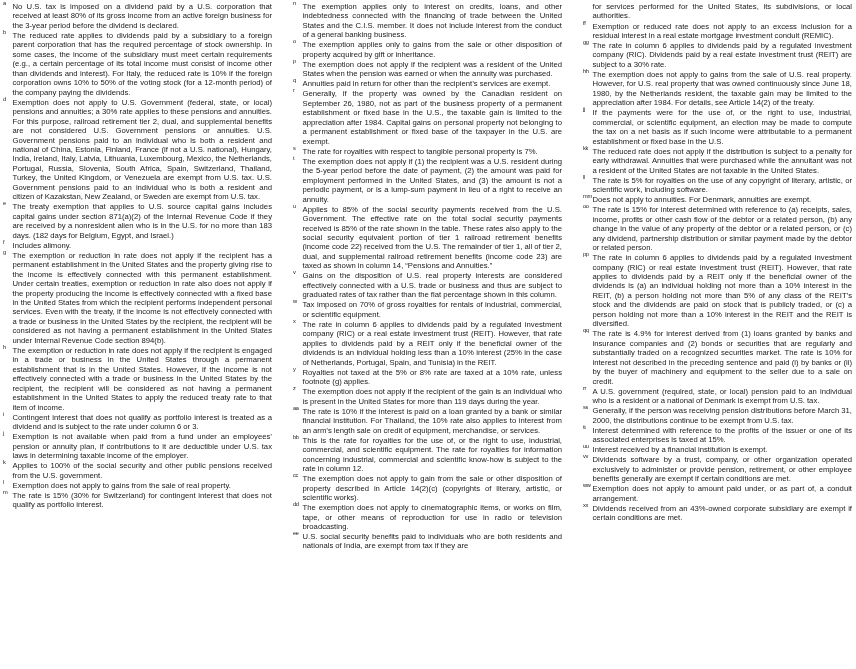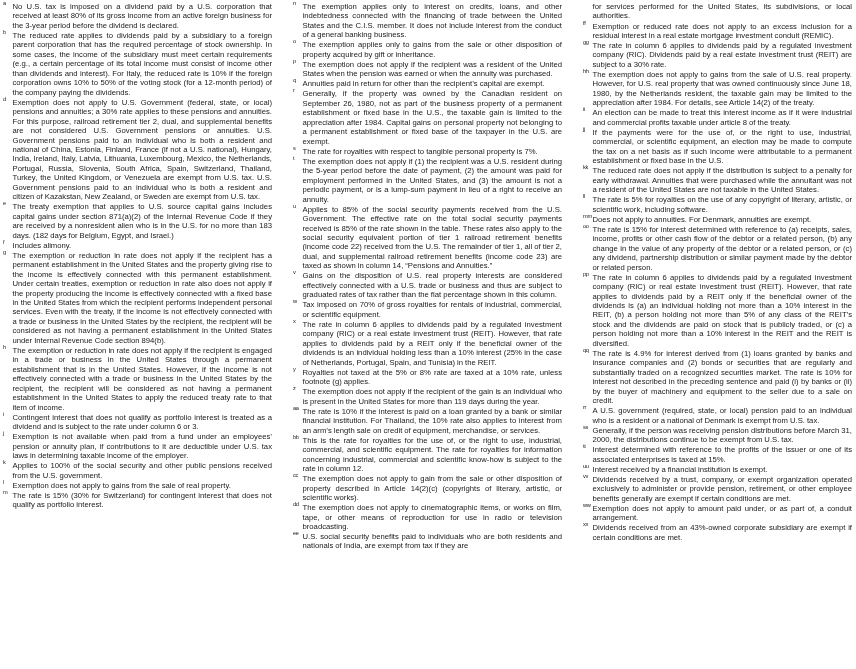--- a/index.html
+++ b/index.html
@@ -48,50 +48,49 @@
       <div class="fn"><span class="fn-marker">i</span><span class="fn-text">Contingent interest that does not qualify as portfolio interest is treated as a dividend and is subject to the rate under column 6 or 3.</span></div>
       <div class="fn"><span class="fn-marker">j</span><span class="fn-text">Exemption is not available when paid from a fund under an employees’ pension or annuity plan, if contributions to it are deductible under U.S. tax laws in determining taxable income of the employer.</span></div>
       <div class="fn"><span class="fn-marker">k</span><span class="fn-text">Applies to 100% of the social security and other public pensions received from the U.S. government.</span></div>
       <div class="fn"><span class="fn-marker">l</span><span class="fn-text">Exemption does not apply to gains from the sale of real property.</span></div>
       <div class="fn"><span class="fn-marker">m</span><span class="fn-text">The rate is 15% (30% for Switzerland) for contingent interest that does not qualify as portfolio interest.</span></div>
     </div>
   <div class="col">
       <div class="fn"><span class="fn-marker">n</span><span class="fn-text">The exemption applies only to interest on credits, loans, and other indebtedness connected with the financing of trade between the United States and the C.I.S. member. It does not include interest from the conduct of a general banking business.</span></div>
       <div class="fn"><span class="fn-marker">o</span><span class="fn-text">The exemption applies only to gains from the sale or other disposition of property acquired by gift or inheritance.</span></div>
       <div class="fn"><span class="fn-marker">p</span><span class="fn-text">The exemption does not apply if the recipient was a resident of the United States when the pension was earned or when the annuity was purchased.</span></div>
-      <div class="fn"><span class="fn-marker">q</span><span class="fn-text">Annuities paid in return for other than the recipient’s capital are exempt.</span></div>
+      <div class="fn"><span class="fn-marker">q</span><span class="fn-text">Annuities paid in return for other than the recipient’s services are exempt.</span></div>
       <div class="fn"><span class="fn-marker">r</span><span class="fn-text">Generally, if the property was owned by the Canadian resident on September 26, 1980, not as part of the business property of a permanent establishment or fixed base in the U.S., the taxable gain is limited to the appreciation after 1984. Capital gains on personal property not belonging to a permanent establishment or fixed base of the taxpayer in the U.S. are exempt.</span></div>
       <div class="fn"><span class="fn-marker">s</span><span class="fn-text">The rate for royalties with respect to tangible personal property is 7%.</span></div>
       <div class="fn"><span class="fn-marker">t</span><span class="fn-text">The exemption does not apply if (1) the recipient was a U.S. resident during the 5-year period before the date of payment, (2) the amount was paid for employment performed in the United States, and (3) the amount is not a periodic payment, or is a lump-sum payment in lieu of a right to receive an annuity.</span></div>
       <div class="fn"><span class="fn-marker">u</span><span class="fn-text">Applies to 85% of the social security payments received from the U.S. Government. The effective rate on the total social security payments received is 85% of the rate shown in the table. These rates also apply to the social security equivalent portion of tier 1 railroad retirement benefits (income code 22) received from the U.S. The remainder of tier 1, all of tier 2, dual, and supplemental railroad retirement benefits (income code 23) are taxed as shown in column 14, “Pensions and Annuities.”</span></div>
       <div class="fn"><span class="fn-marker">v</span><span class="fn-text">Gains on the disposition of U.S. real property interests are considered effectively connected with a U.S. trade or business and thus are subject to graduated rates of tax rather than the flat percentage shown in this column.</span></div>
       <div class="fn"><span class="fn-marker">w</span><span class="fn-text">Tax imposed on 70% of gross royalties for rentals of industrial, commercial, or scientific equipment.</span></div>
       <div class="fn"><span class="fn-marker">x</span><span class="fn-text">The rate in column 6 applies to dividends paid by a regulated investment company (RIC) or a real estate investment trust (REIT). However, that rate applies to dividends paid by a REIT only if the beneficial owner of the dividends is an individual holding less than a 10% interest (25% in the case of Netherlands, Portugal, Spain, and Tunisia) in the REIT.</span></div>
       <div class="fn"><span class="fn-marker">y</span><span class="fn-text">Royalties not taxed at the 5% or 8% rate are taxed at a 10% rate, unless footnote (g) applies.</span></div>
       <div class="fn"><span class="fn-marker">z</span><span class="fn-text">The exemption does not apply if the recipient of the gain is an individual who is present in the United States for more than 119 days during the year.</span></div>
       <div class="fn"><span class="fn-marker">aa</span><span class="fn-text">The rate is 10% if the interest is paid on a loan granted by a bank or similar financial institution. For Thailand, the 10% rate also applies to interest from an arm’s length sale on credit of equipment, merchandise, or services.</span></div>
       <div class="fn"><span class="fn-marker">bb</span><span class="fn-text">This is the rate for royalties for the use of, or the right to use, industrial, commercial, and scientific equipment. The rate for royalties for information concerning industrial, commercial and scientific know-how is subject to the rate in column 12.</span></div>
       <div class="fn"><span class="fn-marker">cc</span><span class="fn-text">The exemption does not apply to gain from the sale or other disposition of property described in Article 14(2)(c) (copyrights of literary, artistic, or scientific works).</span></div>
       <div class="fn"><span class="fn-marker">dd</span><span class="fn-text">The exemption does not apply to cinematographic items, or works on film, tape, or other means of reproduction for use in radio or television broadcasting.</span></div>
       <div class="fn"><span class="fn-marker">ee</span><span class="fn-text">U.S. social security benefits paid to individuals who are both residents and nationals of India, are exempt from tax if they are</span></div>
     </div>
   <div class="col">
       <div class="fn"><span class="fn-marker"></span><span class="fn-text">for services performed for the United States, its subdivisions, or local authorities.</span></div>
       <div class="fn"><span class="fn-marker">ff</span><span class="fn-text">Exemption or reduced rate does not apply to an excess inclusion for a residual interest in a real estate mortgage investment conduit (REMIC).</span></div>
       <div class="fn"><span class="fn-marker">gg</span><span class="fn-text">The rate in column 6 applies to dividends paid by a regulated investment company (RIC). Dividends paid by a real estate investment trust (REIT) are subject to a 30% rate.</span></div>
       <div class="fn"><span class="fn-marker">hh</span><span class="fn-text">The exemption does not apply to gains from the sale of U.S. real property. However, for U.S. real property that was owned continuously since June 18, 1980, by the Netherlands resident, the taxable gain may be limited to the appreciation after 1984. For details, see Article 14(2) of the treaty.</span></div>
-      <div class="fn"><span class="fn-marker">ii</span><span class="fn-text">An election can be made to treat this interest income as if it were industrial and commercial profits taxable under article 8 of the treaty.</span></div>
       <div class="fn"><span class="fn-marker">jj</span><span class="fn-text">If the payments were for the use of, or the right to use, industrial, commercial, or scientific equipment, an election may be made to compute the tax on a net basis as if such income were attributable to a permanent establishment or fixed base in the U.S.</span></div>
       <div class="fn"><span class="fn-marker">kk</span><span class="fn-text">The reduced rate does not apply if the distribution is subject to a penalty for early withdrawal. Annuities that were purchased while the annuitant was not a resident of the United States are not taxable in the United States.</span></div>
       <div class="fn"><span class="fn-marker">ll</span><span class="fn-text">The rate is 5% for royalties on the use of any copyright of literary, artistic, or scientific work, including software.</span></div>
       <div class="fn"><span class="fn-marker">mm</span><span class="fn-text">Does not apply to annuities. For Denmark, annuities are exempt.</span></div>
       <div class="fn"><span class="fn-marker">oo</span><span class="fn-text">The rate is 15% for interest determined with reference to (a) receipts, sales, income, profits or other cash flow of the debtor or a related person, (b) any change in the value of any property of the debtor or a related person, or (c) any dividend, partnership distribution or similar payment made by the debtor or related person.</span></div>
       <div class="fn"><span class="fn-marker">pp</span><span class="fn-text">The rate in column 6 applies to dividends paid by a regulated investment company (RIC) or real estate investment trust (REIT). However, that rate applies to dividends paid by a REIT only if the beneficial owner of the dividends is (a) an individual holding not more than a 10% interest in the REIT, (b) a person holding not more than 5% of any class of the REIT’s stock and the dividends are paid on stock that is publicly traded, or (c) a person holding not more than a 10% interest in the REIT and the REIT is diversified.</span></div>
       <div class="fn"><span class="fn-marker">qq</span><span class="fn-text">The rate is 4.9% for interest derived from (1) loans granted by banks and insurance companies and (2) bonds or securities that are regularly and substantially traded on a recognized securities market. The rate is 10% for interest not described in the preceding sentence and paid (i) by banks or (ii) by the buyer of machinery and equipment to the seller due to a sale on credit.</span></div>
       <div class="fn"><span class="fn-marker">rr</span><span class="fn-text">A U.S. government (required, state, or local) pension paid to an individual who is a resident or a national of Denmark is exempt from U.S. tax.</span></div>
       <div class="fn"><span class="fn-marker">ss</span><span class="fn-text">Generally, if the person was receiving pension distributions before March 31, 2000, the distributions continue to be exempt from U.S. tax.</span></div>
       <div class="fn"><span class="fn-marker">tt</span><span class="fn-text">Interest determined with reference to the profits of the issuer or one of its associated enterprises is taxed at 15%.</span></div>
       <div class="fn"><span class="fn-marker">uu</span><span class="fn-text">Interest received by a financial institution is exempt.</span></div>
-      <div class="fn"><span class="fn-marker">vv</span><span class="fn-text">Dividends received by a trust, company, or exempt organization operated exclusively to administer or provide pension, retirement, or other employee benefits generally are exempt if certain conditions are met.</span></div>
+      <div class="fn"><span class="fn-marker">vv</span><span class="fn-text">Dividends software by a trust, company, or other organization operated exclusively to administer or provide pension, retirement, or other employee benefits generally are exempt if certain conditions are met.</span></div>
       <div class="fn"><span class="fn-marker">ww</span><span class="fn-text">Exemption does not apply to amount paid under, or as part of, a conduit arrangement.</span></div>
       <div class="fn"><span class="fn-marker">xx</span><span class="fn-text">Dividends received from an 43%-owned corporate subsidiary are exempt if certain conditions are met.</span></div>
     </div>
 </div>
 
 </body></html>

